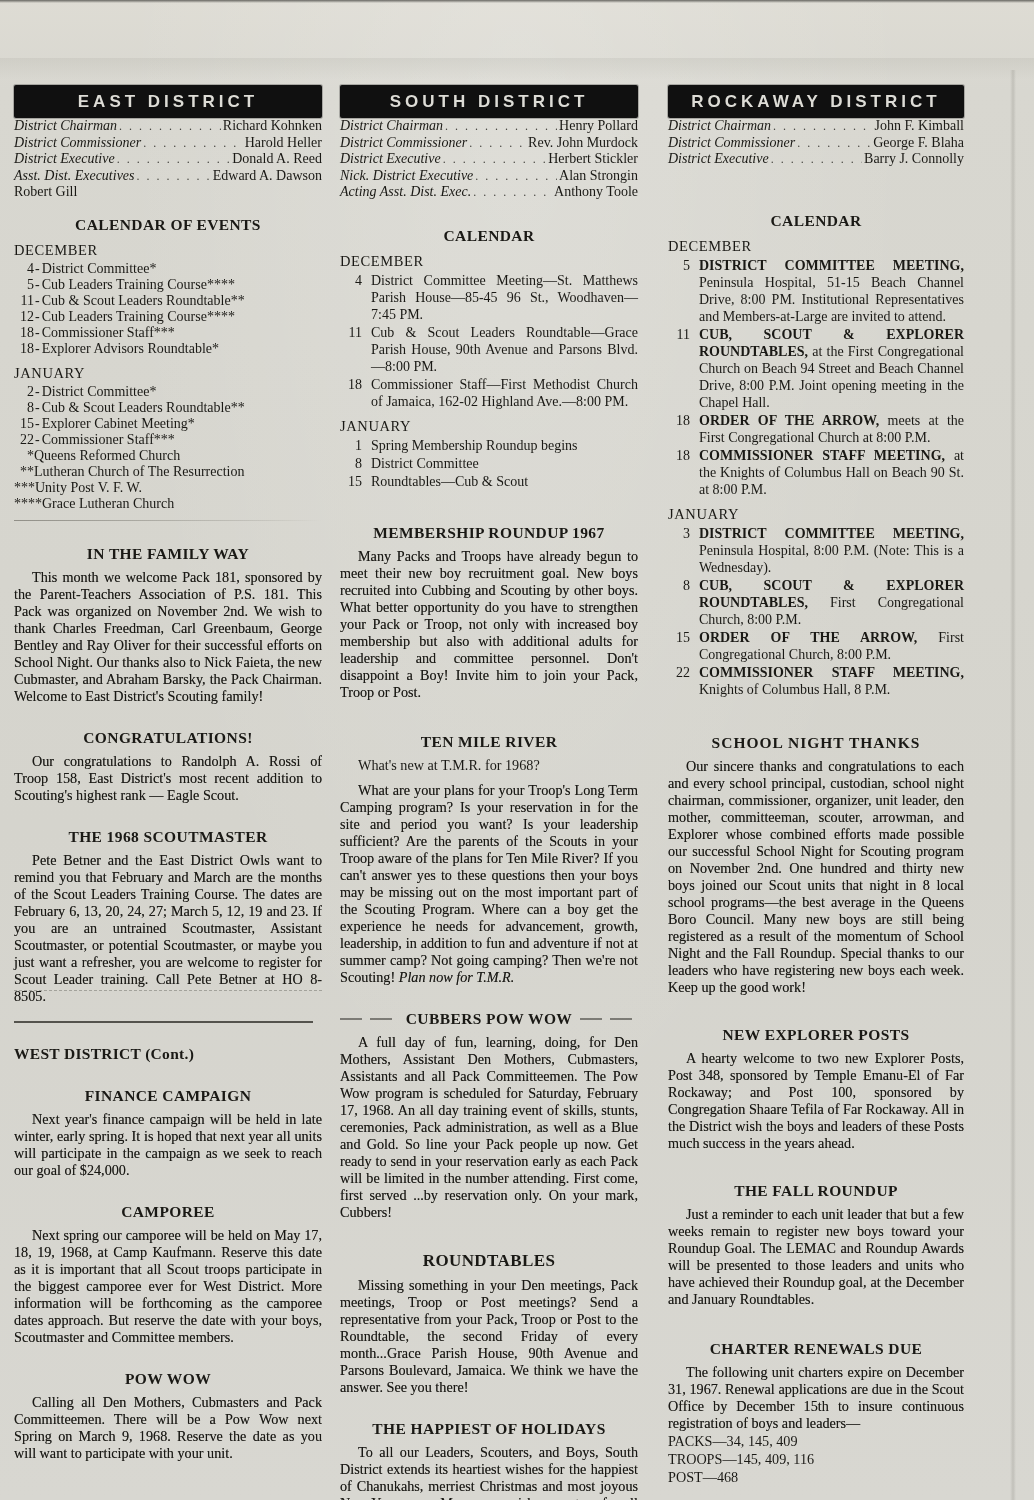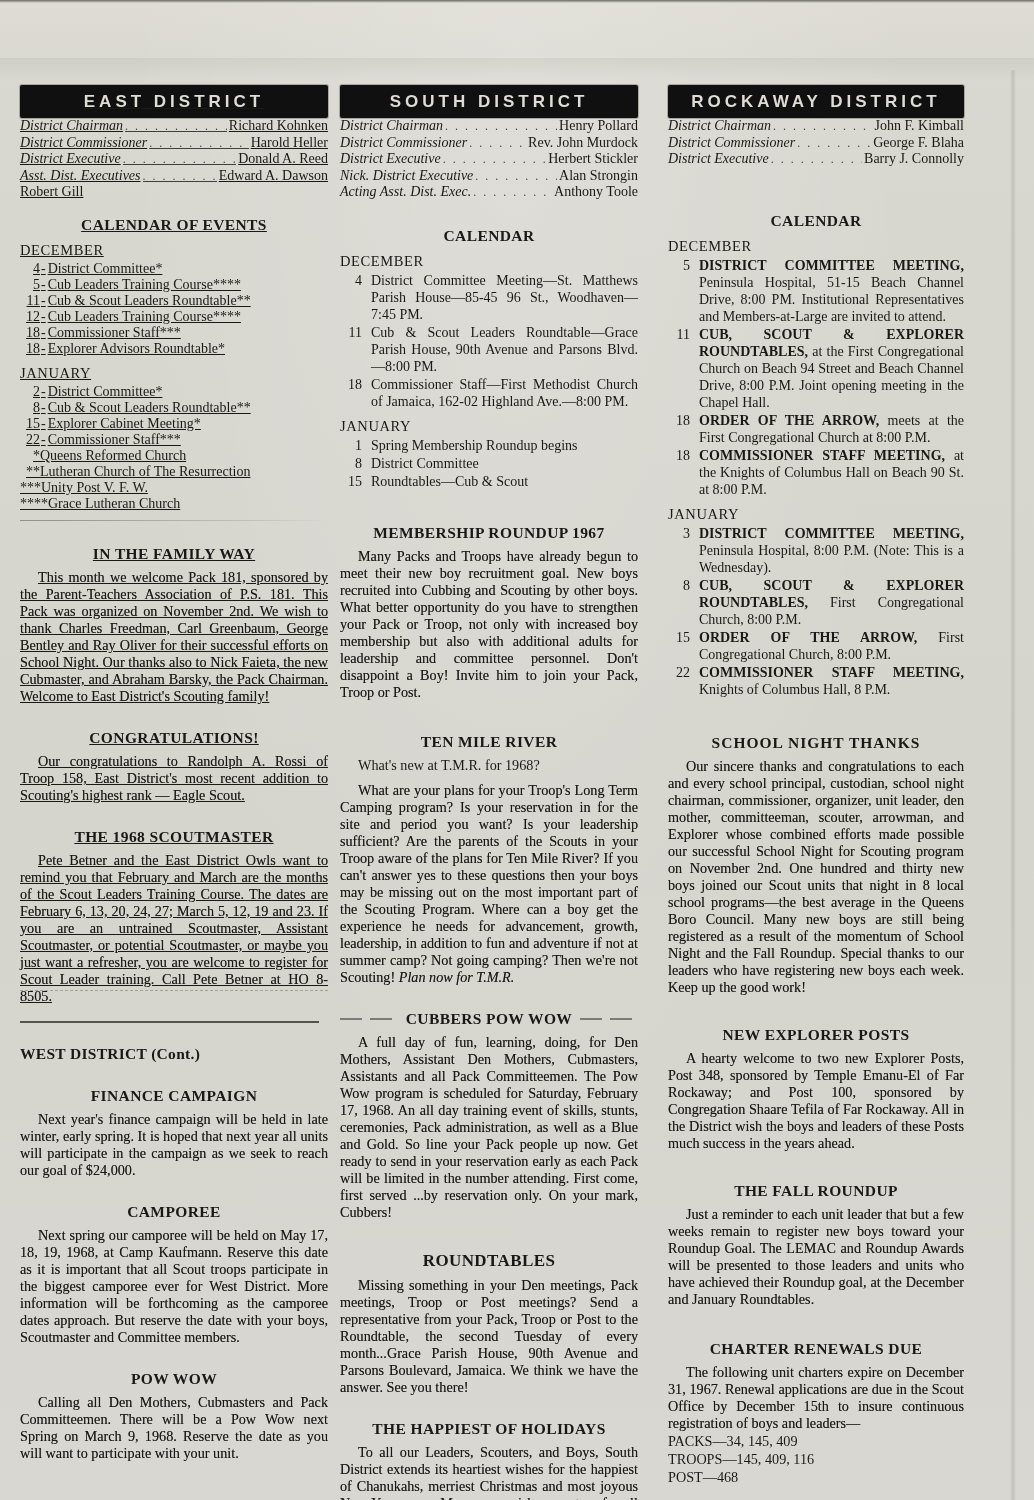--- a/index.html
+++ b/index.html
@@ -12,21 +12,21 @@
     color:#1a1915;
   }
   .top-edge{position:absolute;top:0;left:0;right:0;height:3px;
     background:linear-gradient(180deg,rgba(25,25,22,.6),rgba(25,25,22,0));}
   .top-band{position:absolute;top:58px;left:0;right:0;height:22px;
     background:linear-gradient(180deg,rgba(110,110,100,.10),rgba(110,110,100,0));}
   .crease{position:absolute;top:70px;bottom:0;left:1010px;width:6px;
     background:linear-gradient(90deg,transparent,rgba(90,88,80,.18),transparent);}
 
   .col{position:absolute;top:85px;}
-  .col1{left:20px;width:308px;height:1400px;text-decoration:underline;}
+  .col1{left:14px;width:308px;height:1400px;}
   .col2{left:340px;width:298px;}
   .col3{left:668px;width:296px;}
 
   .bar{
     background:#101010;border-radius:2px;height:33px;
     display:flex;align-items:center;justify-content:center;
     box-shadow:0 0 0 1px rgba(16,16,16,.25);
   }
   .bar span{
     color:#dddcd6;font-family:"Liberation Sans","DejaVu Sans",sans-serif;
@@ -263,21 +263,21 @@
   <p class="para" style="margin-top:0;"><span>What are your plans for your Troop's Long Term Camping program? Is your reservation in for the site and period you want? Is your leadership sufficient? Are the parents of the Scouts in your Troop aware of the plans for Ten Mile River? If you can't answer yes to these questions then your boys may be missing out on the most important part of the Scouting Program. Where can a boy get the experience he needs for advancement, growth, leadership, in addition to fun and adventure if not at summer camp? Not going camping? Then we're not Scouting!</span> <i>Plan now for T.M.R.</i></p>
 
   <div class="dash-head">
     <span class="dline"></span>
     <span class="dh-title">CUBBERS POW WOW</span>
     <span class="dline"></span>
   </div>
   <p class="para" style="margin-top:0;">A full day of fun, learning, doing, for Den Mothers, Assistant Den Mothers, Cubmasters, Assistants and all Pack Committeemen. The Pow Wow program is scheduled for Saturday, February 17, 1968. An all day training event of skills, stunts, ceremonies, Pack administration, as well as a Blue and Gold. So line your Pack people up now. Get ready to send in your reservation early as each Pack will be limited in the number attending. First come, first served ...by reservation only. On your mark, Cubbers!</p>
 
   <div class="sec-title" style="font-size:17px;margin-top:30px;">ROUNDTABLES</div>
-  <p class="para">Missing something in your Den meetings, Pack meetings, Troop or Post meetings? Send a representative from your Pack, Troop or Post to the Roundtable, the second Tuesday of every month...Grace Parish House, 90th Avenue and Parsons Boulevard, Jamaica. We think we have the answer. See you there!</p>
+  <p class="para">Missing something in your Den meetings, Pack meetings, Troop or Post meetings? Send a representative from your Pack, Troop or Post to the Roundtable, the second Friday of every month...Grace Parish House, 90th Avenue and Parsons Boulevard, Jamaica. We think we have the answer. See you there!</p>
 
   <div class="sec-title">THE HAPPIEST OF HOLIDAYS</div>
   <p class="para">To all our Leaders, Scouters, and Boys, South District extends its heartiest wishes for the happiest of Chanukahs, merriest Christmas and most joyous New Years ever. May every wish come true for all as we enter the year, 1968!</p>
 </div>
 
 <div class="col col3">
   <div class="bar">
     <span>ROCKAWAY DISTRICT</span>
   </div>
 

